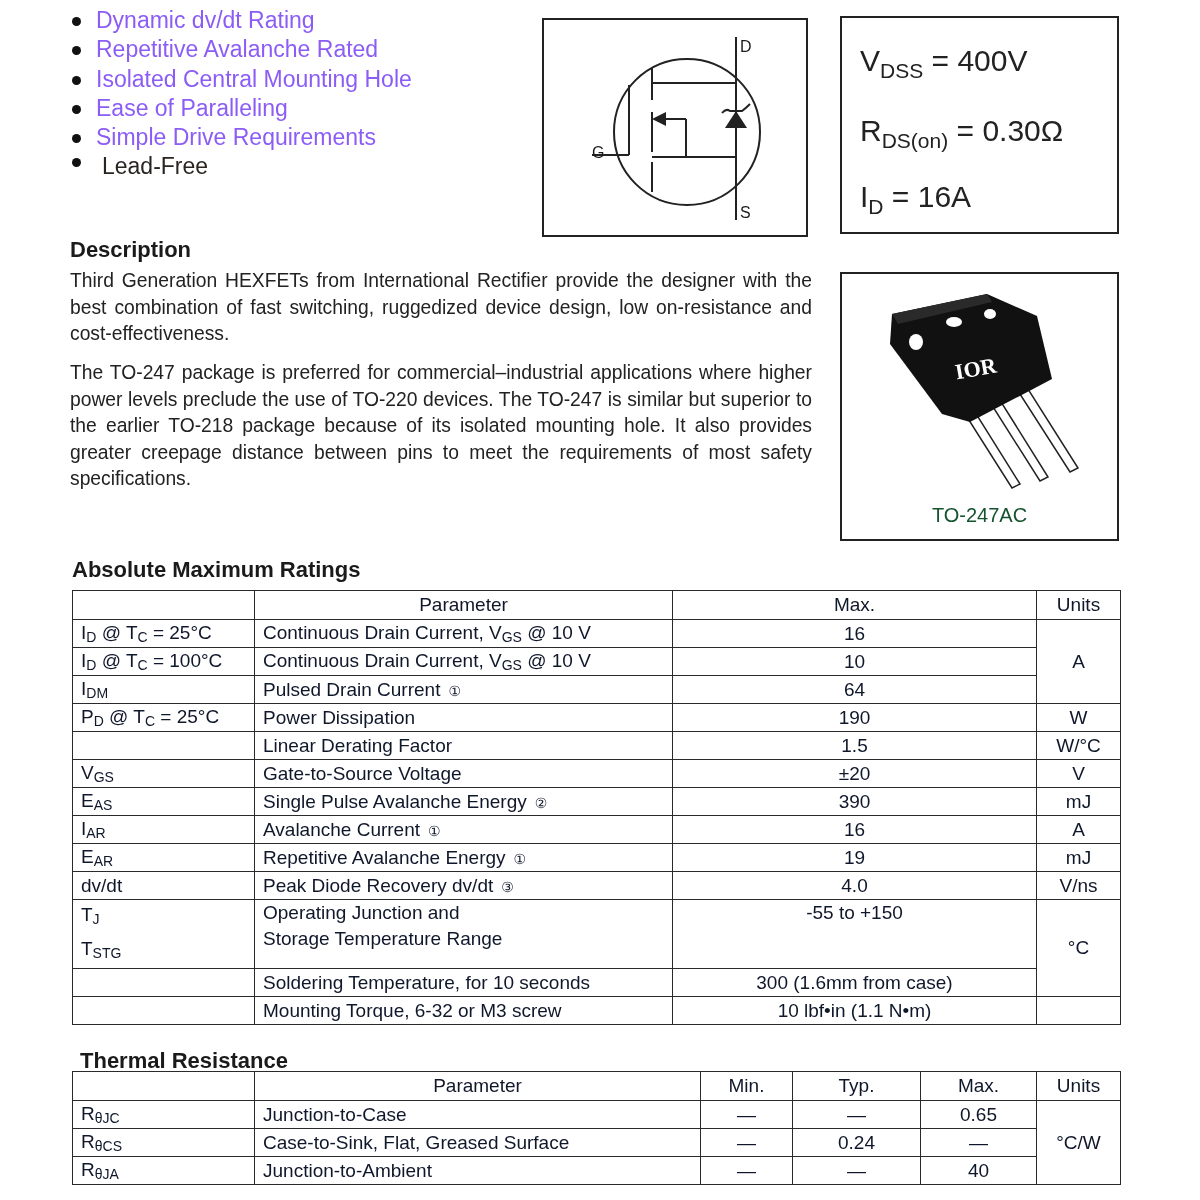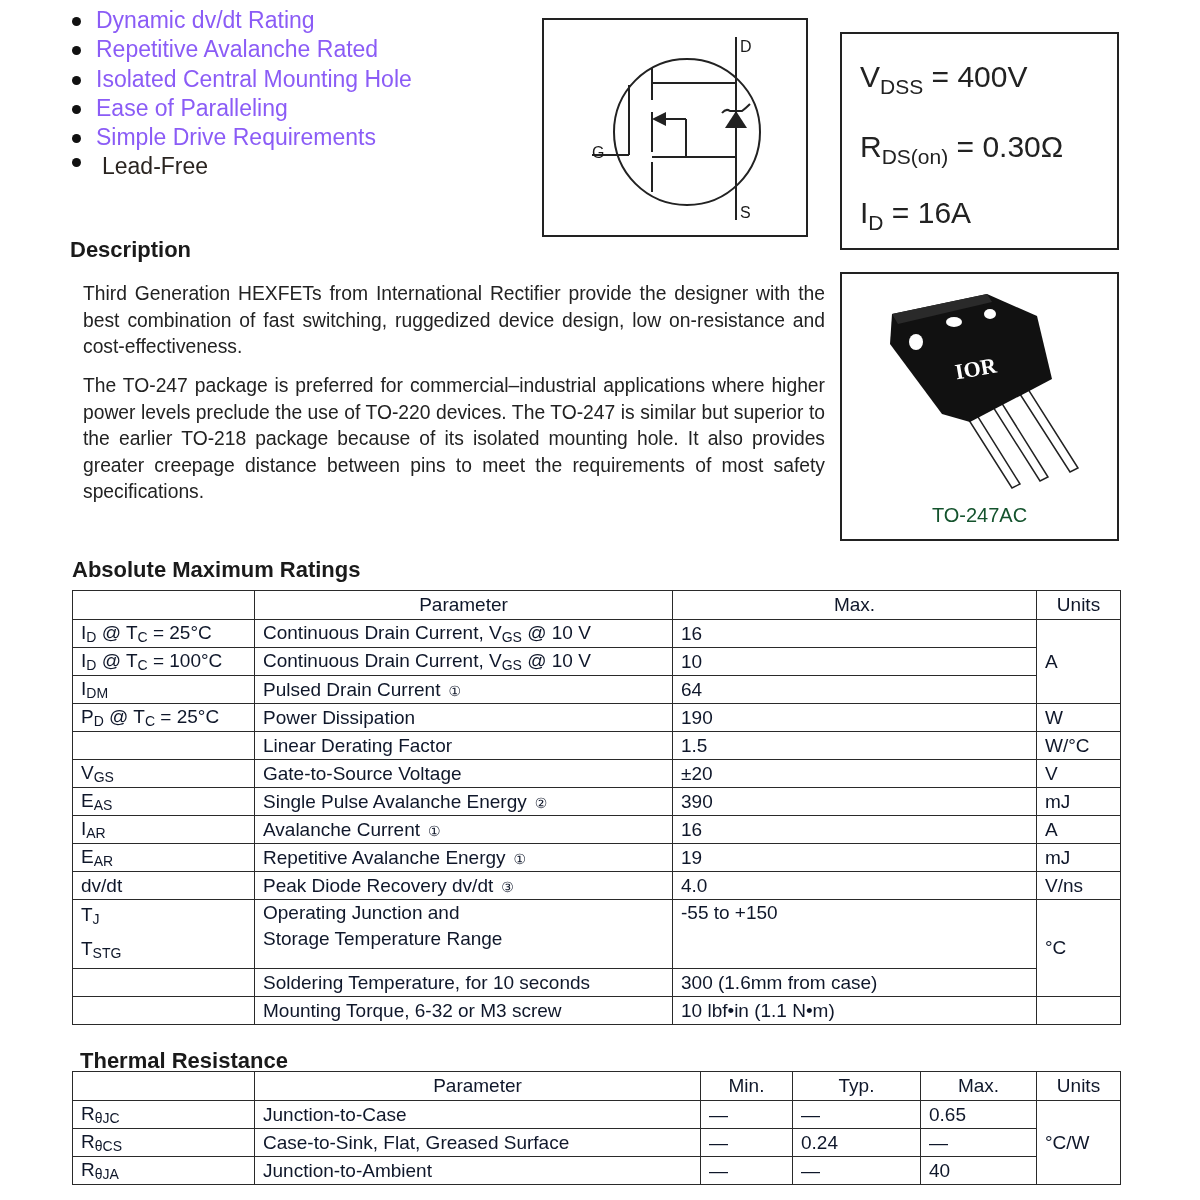--- a/index.html
+++ b/index.html
@@ -7,34 +7,34 @@
          font-family:"Liberation Sans", sans-serif; color:#1a1a1a; }
   .abs { position:absolute; }
   
   .features { left:70px; top:6px; margin:0; padding:0; list-style:none; }
   .features li { height:29.3px; line-height:29px; font-size:23px; position:relative; padding-left:26px; white-space:nowrap; color:#8b5cf6; }
   .features li .bullet { position:absolute; left:2px; top:11px; width:9px; height:9px; border-radius:50%; background:#111; }
   .features li.lf { padding-left:32px; color:#2a2420; }
   .features li.lf .bullet { top:6px; }
   
   .box { border:2px solid #222; background:#fff; box-sizing:border-box; }
-  .specs { left:840px; top:32px; width:279px; height:218px; }
+  .specs { left:840px; top:16px; width:279px; height:218px; }
   .spec-line { position:absolute; left:18px; font-size:30px; color:#222; white-space:nowrap; }
   .spec-line sub { font-size:21px; vertical-align:-7px; }
   .symbol { left:542px; top:18px; width:266px; height:219px; }
   .pkg { left:840px; top:272px; width:279px; height:269px; }
   .pkg-label { position:absolute; left:0; width:100%; top:230px; text-align:center; font-size:20px; color:#14532d; }
   
   .h2 { font-weight:bold; font-size:22px; color:#1a1a1a; white-space:nowrap; }
-  .para { left:70px; width:742px; font-size:19.3px; line-height:26.5px; text-align:justify; color:#222; margin:13px; }
+  .para { left:70px; width:742px; font-size:19.3px; line-height:26.5px; text-align:justify; color:#222; margin:0; }
   
   table.dt { position:absolute; border-collapse:collapse; font-size:19px; color:#0f172a; table-layout:fixed; }
   table.dt td, table.dt th { border:1.5px solid #2a2a2a; padding:0 8px; height:27px; font-weight:normal; white-space:nowrap; }
   table.dt th { text-align:center; height:28px; }
-  table.dt td.c { }
+  table.dt td.c { text-align:center; }
   table.dt td.sym sub { font-size:14px; vertical-align:-3px; }
   table.dt td.sym { font-size:19px; }
   .note { font-size:14px; margin-left:8px; }
   sub.s { font-size:14px; vertical-align:-3px; }
 </style>
 </head>
 <body>
 
 <ul class="abs features">
   <li><span class="bullet"></span><span>Dynamic dv/dt Rating</span></li>

